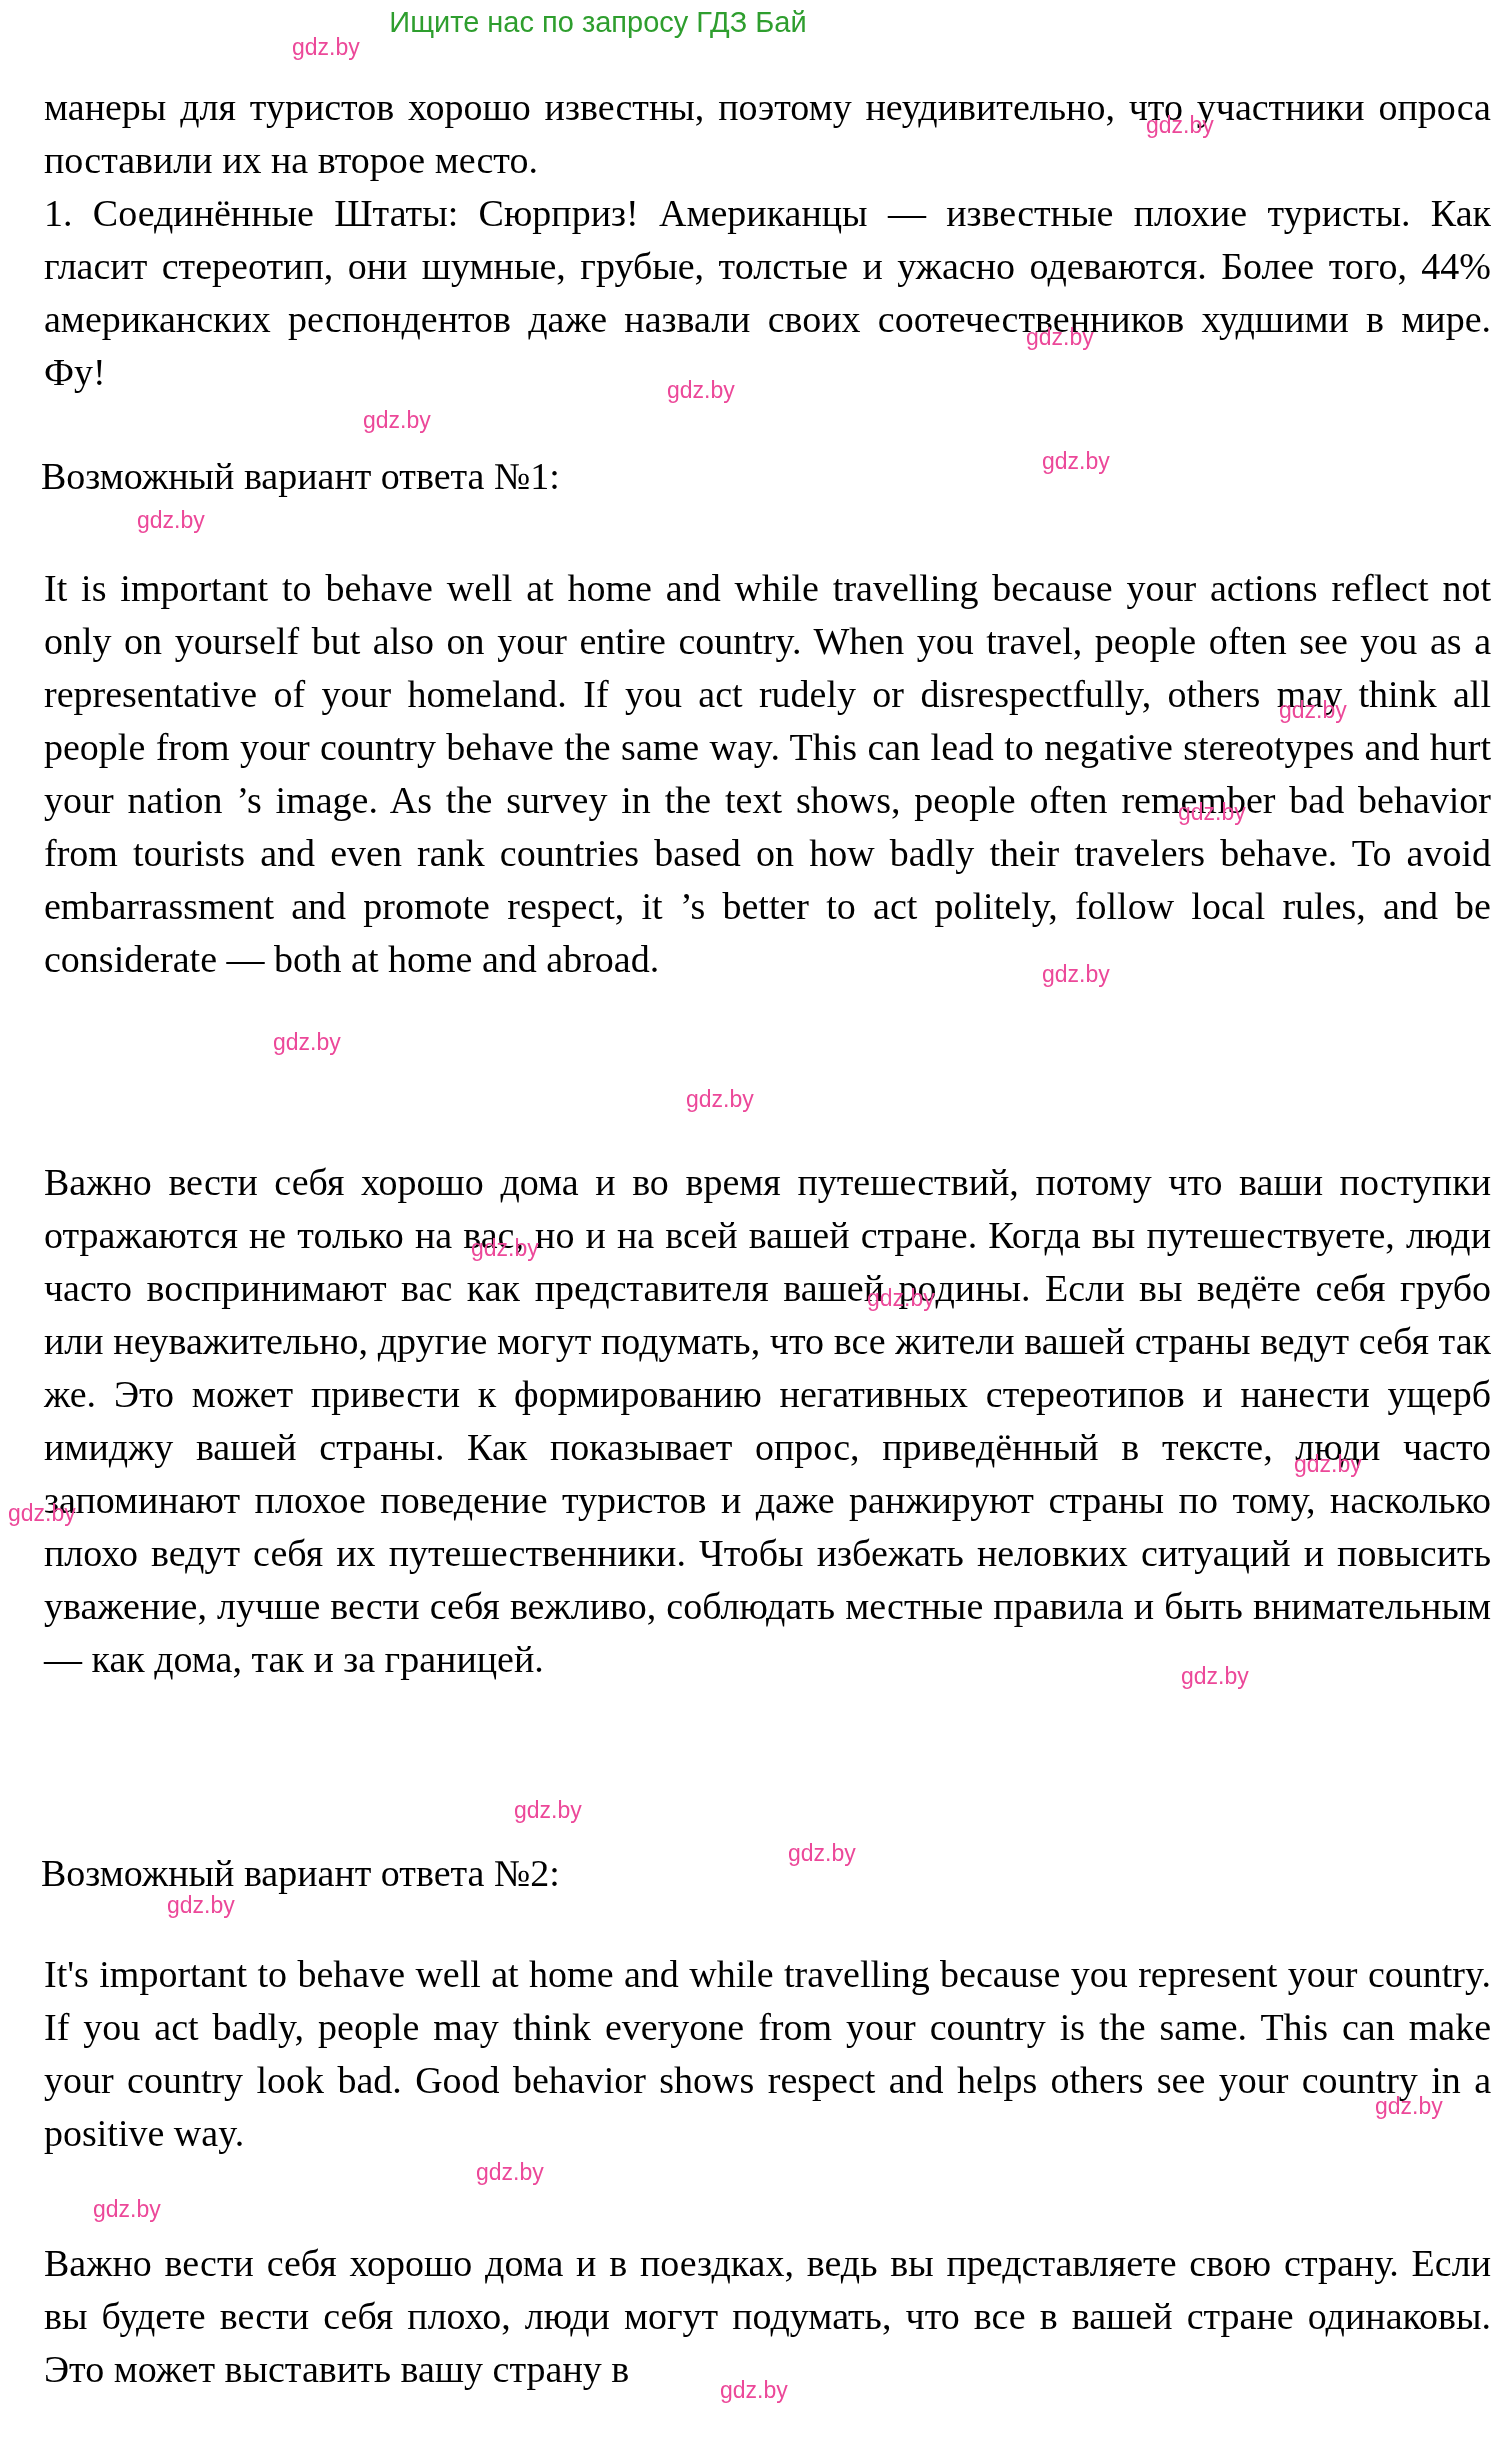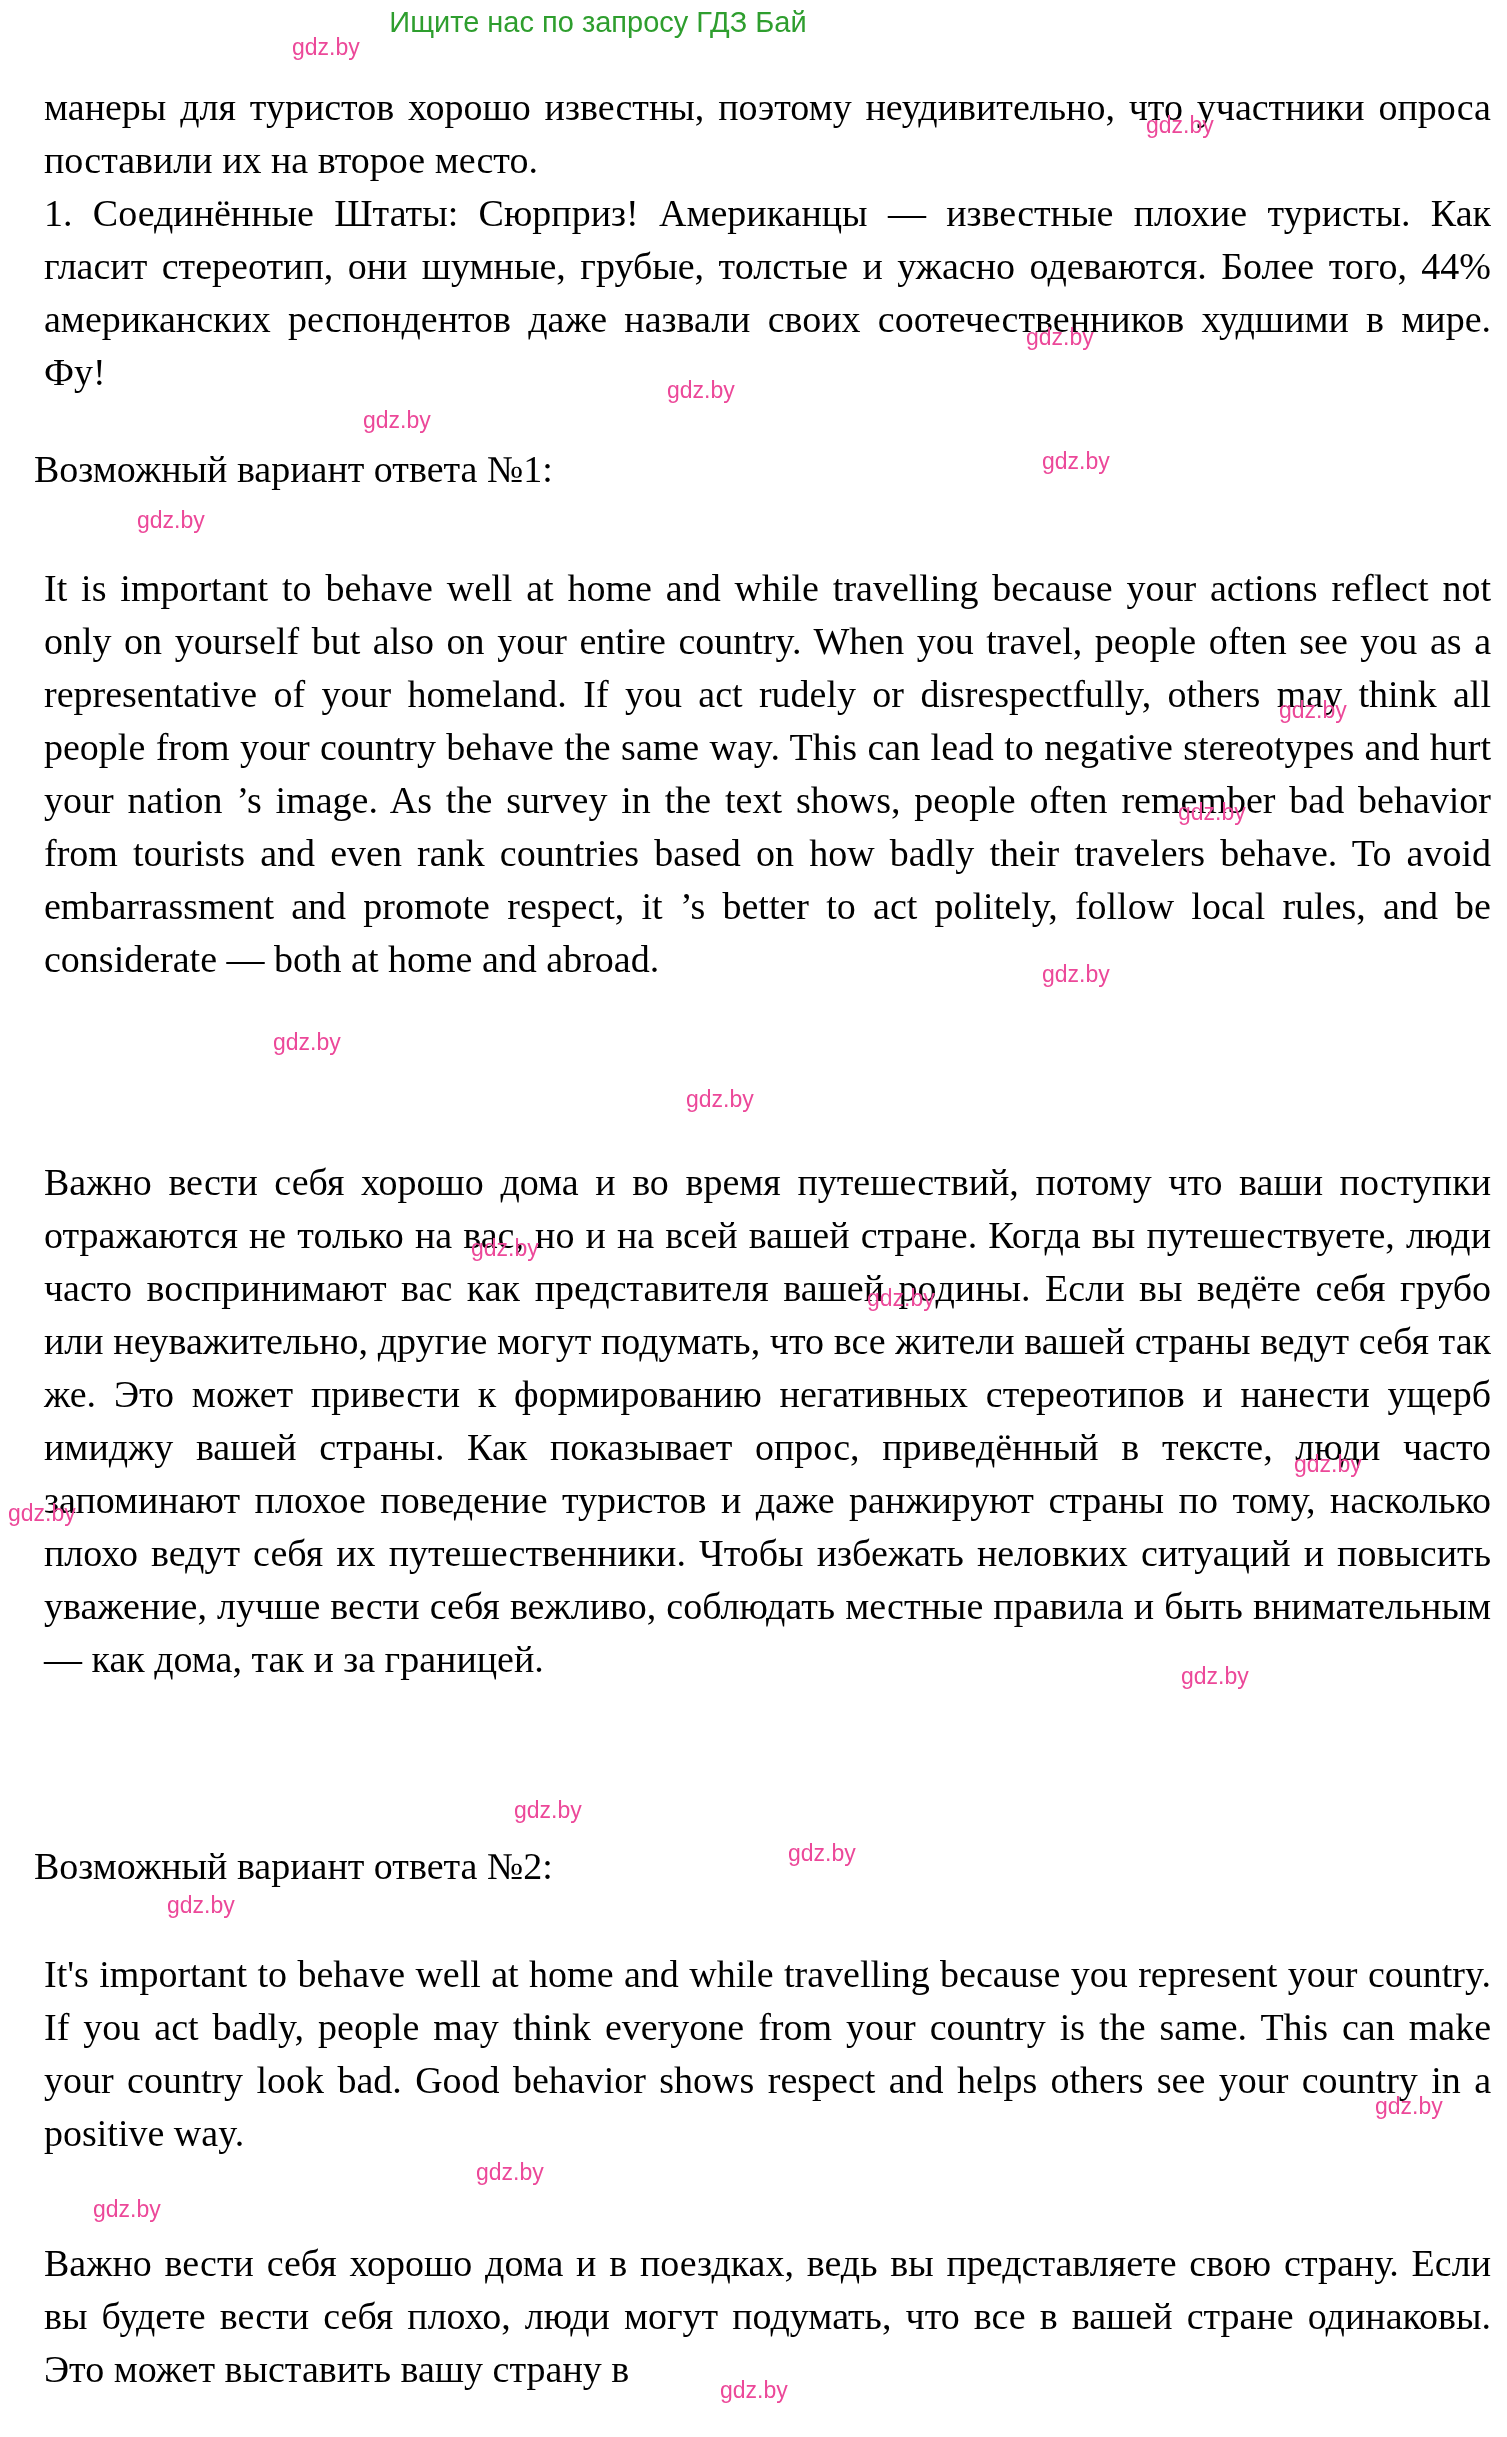--- a/index.html
+++ b/index.html
@@ -42,21 +42,21 @@
     width: 1447px;
     margin: 15px;
     font-size: 38px;
     line-height: 53px;
     text-align: justify;
   }
   .heading {
     position: absolute;
     left: 29px;
     width: 1447px;
-    margin: 5px;
+    margin: 12px;
     font-size: 38px;
     line-height: 53px;
     text-align: left;
   }
   .wm {
     position: absolute;
     font-family: "Liberation Sans", sans-serif;
     font-size: 23px;
     line-height: 1.1;
     color: #ec4899;

